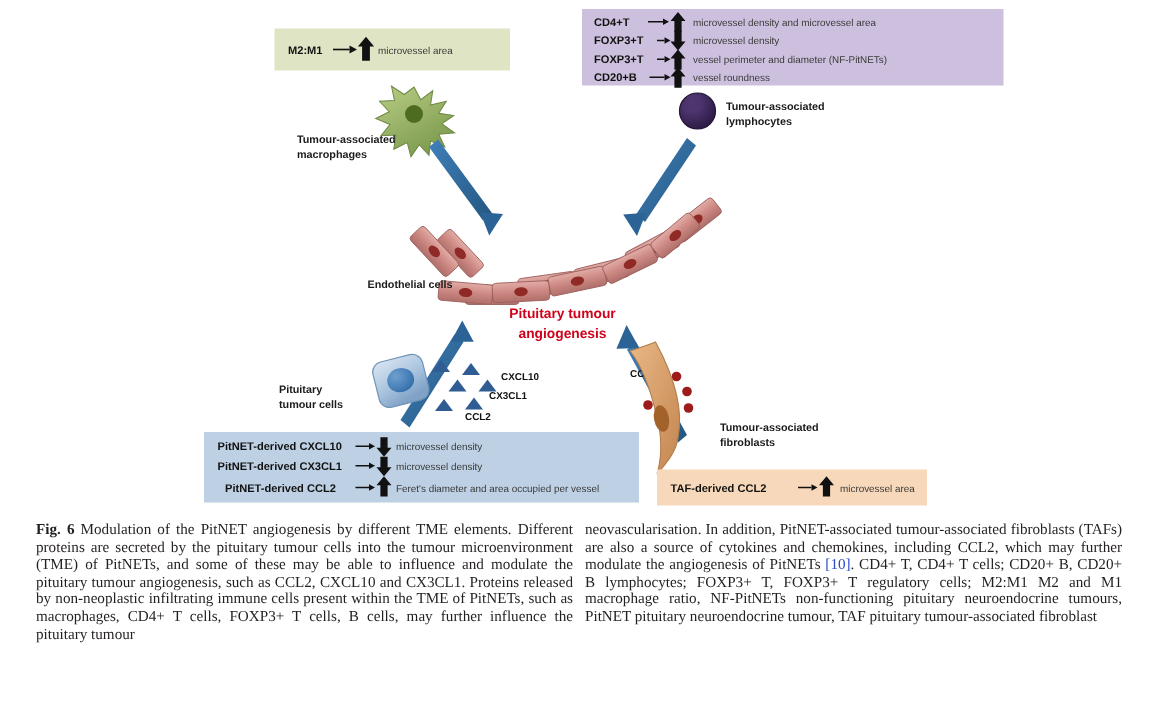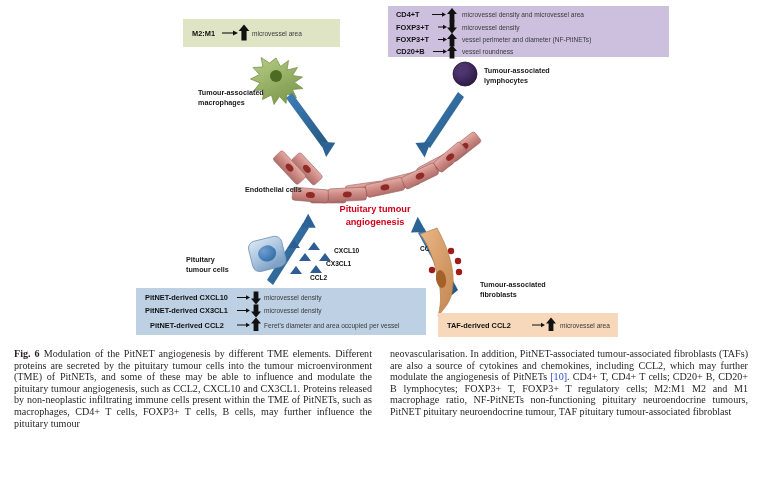--- a/index.html
+++ b/index.html
@@ -12,21 +12,21 @@
   #figure svg{display:block;}
 
   
   #caption{
     position:absolute;left:0;top:348px;width:770px;height:133px;
     font-family:"Liberation Serif", serif;
     font-size:10.1px;line-height:11.6px;
     color:#231f20;
   }
   .cap-col{position:absolute;top:0;width:358px;text-align:justify;}
-  .cap-left{left:14px;}
+  .cap-left{left:24px;}
   .cap-right{left:390px;}
   .cap-col p{margin:0;text-align:justify;text-justify:inter-word;}
   .figlabel{font-weight:bold;}
   .cite{color:#2b49c6;}
 
   
   text{font-family:"Liberation Sans", sans-serif;}
   .boxlabel{font-size:7.4px;font-weight:bold;fill:#111;}
   .boxdesc{font-size:6.6px;fill:#3a3a3a;}
   .cellLabel{font-size:7.2px;font-weight:bold;fill:#1a1a1a;}

